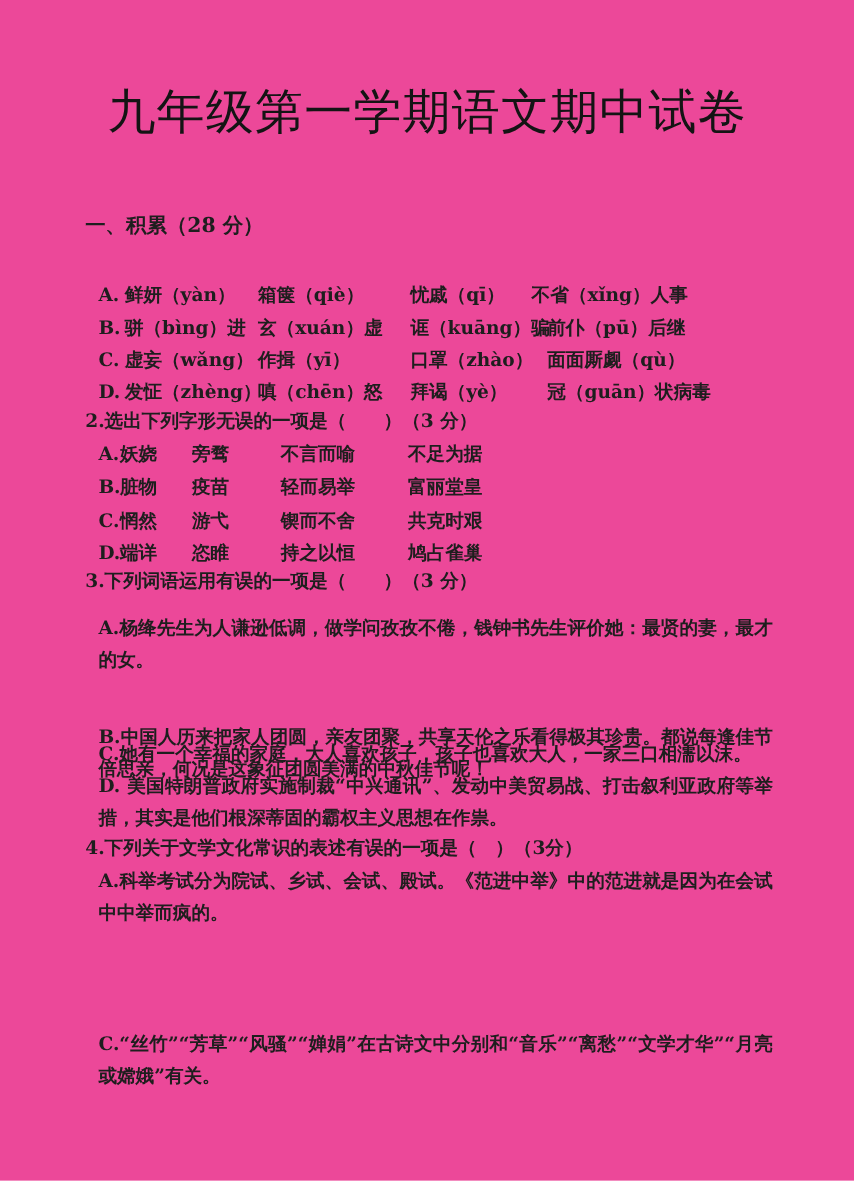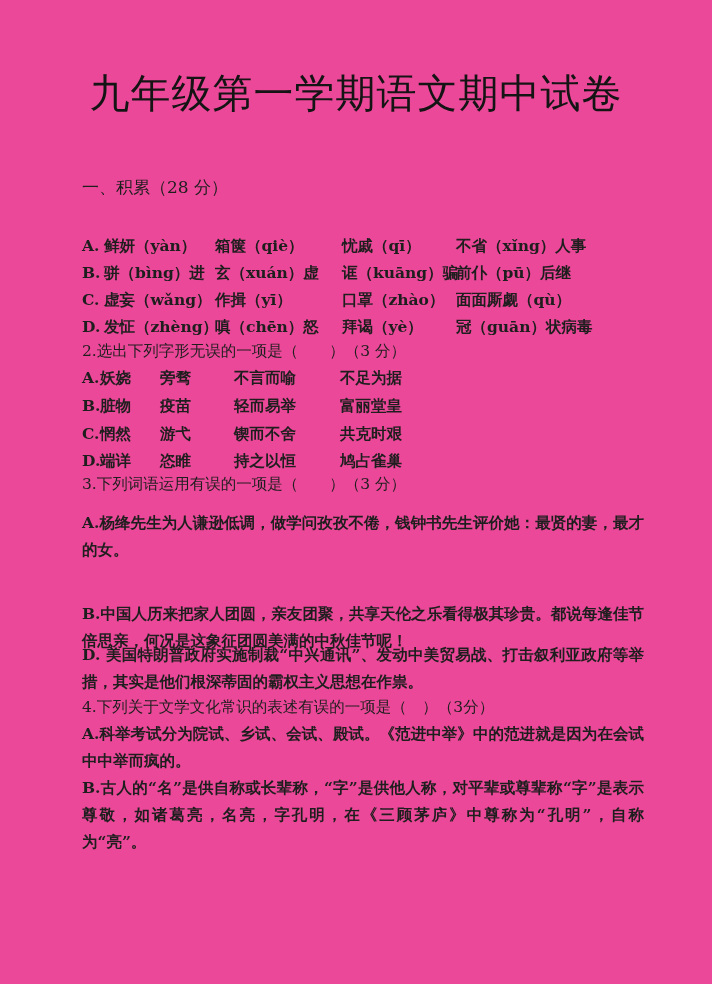--- a/index.html
+++ b/index.html
@@ -36,23 +36,23 @@
     position: absolute;
     left: 0; width: 712px;
     top: 146px;
     text-align: center;
     font-size: 16px;
     font-weight: bold;
     color: #222;
   }
   .line {
     position: absolute;
-    left: 82px;
+    left: 71px;
     font-size: 15.5px;
-    font-weight: normal;
+    font-weight: bold;
     white-space: nowrap;
     color: #1e1e1e;
   }
   .section-head {
     font-size: 17px;
   }
   .opt-row {
     position: absolute;
     left: 82px;
     height: 24px;
@@ -84,21 +84,21 @@
   <div class="title">九年级第一学期语文期中试卷</div>
 
   <div class="line section-head" style="top:176px;">一、积累（28 分）</div>
 
 
   <div class="opt-row" style="top:236px;">
     <span class="cell" style="left:0;">A.</span>
     <span class="cell" style="left:22px;">鲜妍（yàn）</span>
     <span class="cell" style="left:133px;">箱箧（qiè）</span>
     <span class="cell" style="left:260px;">忧戚（qī）</span>
-    <span class="cell" style="left:374px;text-align:right;">不省（xǐng）人事</span>
+    <span class="cell" style="left:361px;text-align:right;">不省（xǐng）人事</span>
   </div>
   <div class="opt-row" style="top:263px;">
     <span class="cell" style="left:0;">B.</span>
     <span class="cell" style="left:22px;">骈（bìng）进</span>
     <span class="cell" style="left:133px;">玄（xuán）虚</span>
     <span class="cell" style="left:260px;">诓（kuāng）骗</span>
     <span class="cell" style="left:374px;">前仆（pū）后继</span>
   </div>
   <div class="opt-row" style="top:290px;">
     <span class="cell" style="left:0;">C.</span>
@@ -147,26 +147,29 @@
   </div>
 
   <div class="line" style="top:474px;">3.下列词语运用有误的一项是（　　）（3 分）</div>
 
   <div class="para" style="top:509px;">
     <span>A.</span><span>杨绛先生为人谦逊低调，做学问孜孜不倦，钱钟书先生评价她：最贤的妻，最才的女。</span>
   </div>
   <div class="para" style="top:564px;margin-top:36px;">
     <span>B.</span><span>中国人历来把家人团圆，亲友团聚，共享天伦之乐看得极其珍贵。都说每逢佳节倍思亲，何况是这象征团圆美满的中秋佳节呢！</span>
   </div>
+  <div class="para" style="top:614px;">
+    <span>C.</span><span>她有一个幸福的家庭，大人喜欢孩子，孩子也喜欢大人，一家三口相濡以沫。</span>
+  </div>
   <div class="para" style="top:641px;">
     <span>D.</span><span> 美国特朗普政府实施制裁“中兴通讯”、发动中美贸易战、打击叙利亚政府等举措，其实是他们根深蒂固的霸权主义思想在作祟。</span>
   </div>
 
   <div class="line" style="top:697px;">4.下列关于文学文化常识的表述有误的一项是（　）（3分）</div>
 
   <div class="para" style="top:720px;">
     <span>A.</span><span>科举考试分为院试、乡试、会试、殿试。《范进中举》中的范进就是因为在会试中中举而疯的。</span>
   </div>
-  <div class="para" style="top:774px;">
-    <span>B.</span><span>古人的“名”是供自称或长辈称，“字”是供他人称，对平辈或尊辈称“字”是表示尊敬，如诸葛亮，名亮，字孔明，在《三顾茅庐》中尊称为“孔明”，自称为“亮”。</span>
+  <div class="para" style="top:856px;">
+    <span>C.</span><span>“丝竹”“芳草”“风骚”“婵娟”在古诗文中分别和“音乐”“离愁”“文学才华”“月亮或嫦娥”有关。</span>
   </div>
 
 </div>
 
 </body></html>

